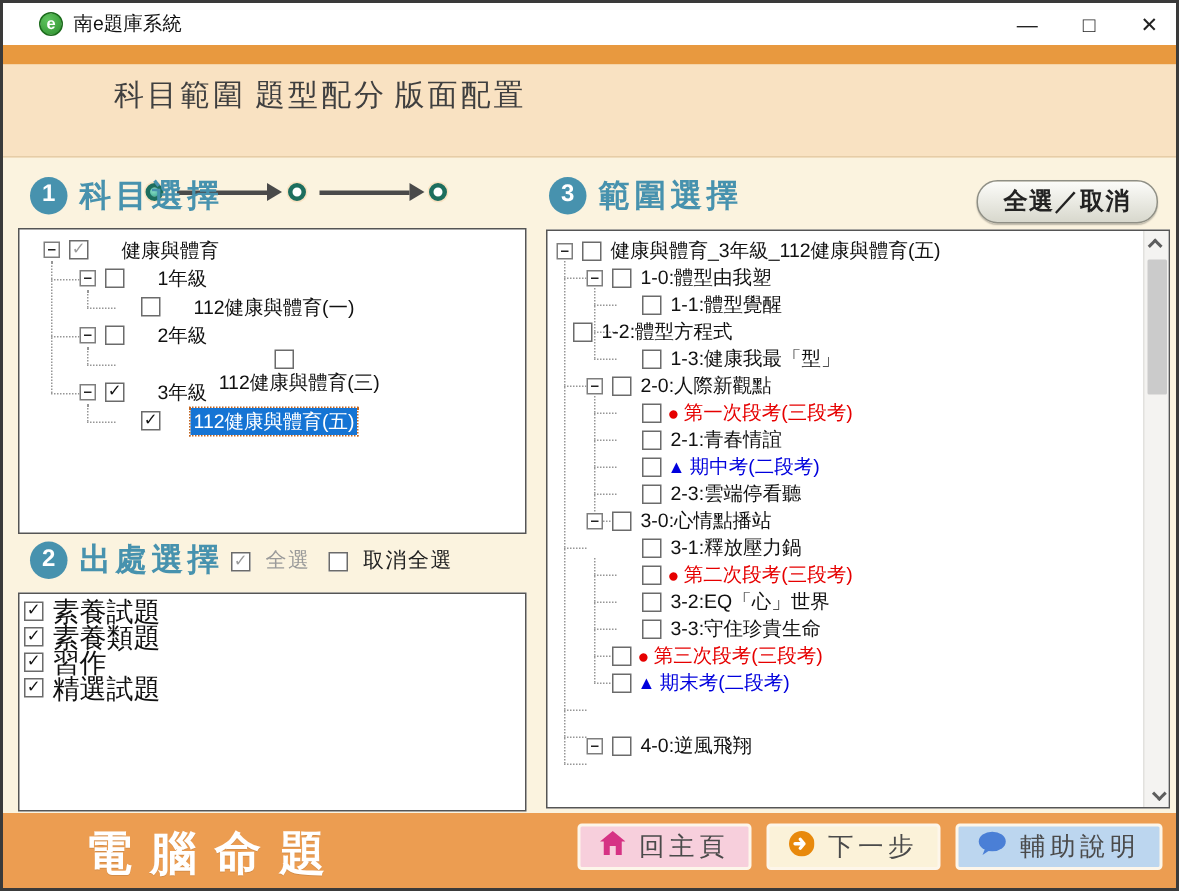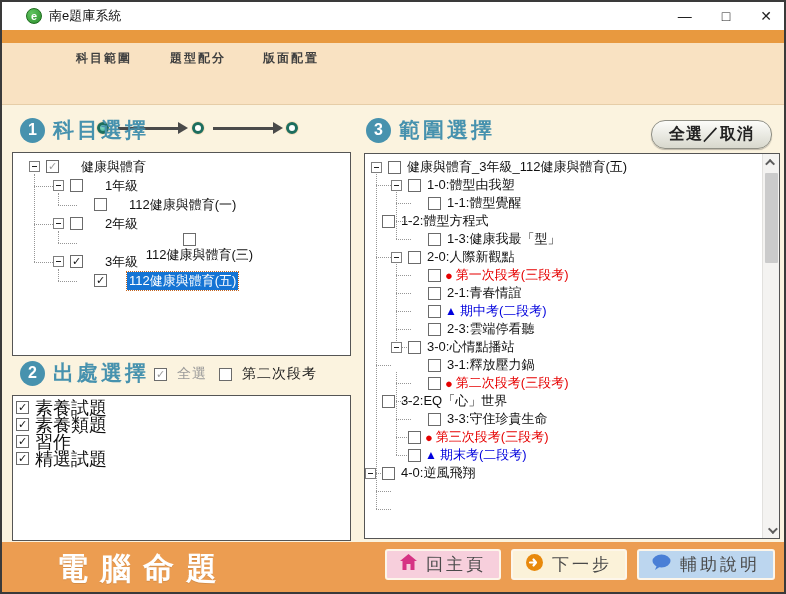--- a/index.html
+++ b/index.html
@@ -10,21 +10,21 @@
   .titlebar{position:absolute;left:0;top:0;width:100%;height:28px;background:#ffffff;display:flex;align-items:center;padding-left:24px;}
   .appicon{width:16px;height:16px;border-radius:50%;background:radial-gradient(circle at 35% 30%,#5fc45f,#2e8f2e);border:1px solid #1c6b1c;color:#fff;font-size:11px;font-weight:bold;display:flex;align-items:center;justify-content:center;margin-right:7px;}
   .apptitle{font-size:13px;color:#111;}
   .winctrls{position:absolute;right:12px;top:0;height:28px;display:flex;align-items:center;gap:30px;}
   .winctrls span{font-size:14px;color:#222;cursor:default;line-height:1;}
 
   .orange-strip{position:absolute;left:0;top:28px;width:100%;height:13px;background:#E8993F;}
 
   
   .steps{position:absolute;left:0;top:41px;width:100%;height:62px;background:#F9E2C2;border-bottom:1px solid #e6cda7;}
-  .steplabel{position:absolute;top:7px;font-size:12px;font-weight:bold;color:#3f3f3f;letter-spacing:2px;}
+  .steplabel{position:absolute;top:7px;font-size:20px;font-weight:normal;color:#3f3f3f;letter-spacing:2px;}
   .stepcircle{position:absolute;top:79px;width:12px;height:12px;border-radius:50%;border:3px solid #1d6e5e;background:#fff;box-shadow:0 0 0 1px #f9e2c2;}
   .stepcircle.active{background:radial-gradient(circle at 40% 35%,#8fe0c8,#35a68e);}
   .stepline{position:absolute;top:84px;height:3px;background:#4a4a4a;}
   .steparrow{position:absolute;top:79px;width:0;height:0;border-top:6px solid transparent;border-bottom:6px solid transparent;border-left:10px solid #4a4a4a;}
 
   
   .phead{position:absolute;display:flex;align-items:center;gap:8px;}
   .badge{width:25px;height:25px;border-radius:50%;background:#4792AE;color:#fff;font-size:16px;font-weight:bold;display:flex;align-items:center;justify-content:center;}
   .ptitle{font-size:21px;font-weight:bold;color:#4792AE;letter-spacing:3px;}
 
@@ -177,21 +177,21 @@
   <div class="phead" style="left:18px;top:357px;">
     <div class="badge">2</div>
     <div class="ptitle">出處選擇</div>
   </div>
   <div class="hcheck dim" style="position:absolute;left:152px;top:363px;text-align:center;">
     <span class="cb mix"></span>
     <span class="lab">全選</span>
   </div>
   <div class="hcheck" style="position:absolute;left:217px;top:363px;">
     <span class="cb"></span>
-    <span class="lab">第二次段考</span>
+    <span class="lab">取消全選</span>
   </div>
 
   <div class="box" style="left:10px;top:393px;width:339px;height:146px;padding-top:3px;">
     <div>
         <div class="lrow">
           <span class="cb on"></span>
           <span class="tlabel">素養試題</span>
         </div>
         <div class="lrow">
           <span class="cb on"></span>
@@ -285,21 +285,21 @@
           <span class="expslot"></span>
           <span class="cb"></span>
           <span class="tlabel">3-1:釋放壓力鍋</span>
         </div>
         <div class="trow" style="height: 18px; padding-left: 46px;">
           <span class="expslot"></span>
           <span class="cb"></span>
           <span class="mark circle">●</span>
           <span class="tlabel c-red">第二次段考(三段考)</span>
         </div>
-        <div class="trow" style="height: 18px; ">
+        <div class="trow" style="height: 18px; padding-left: 46px;">
           <span class="expslot"></span>
           <span class="cb"></span>
           <span class="tlabel">3-2:EQ「心」世界</span>
         </div>
         <div class="trow" style="height: 18px; padding-left: 46px;">
           <span class="expslot"></span>
           <span class="cb"></span>
           <span class="tlabel">3-3:守住珍貴生命</span>
         </div>
         <div class="trow" style="height: 18px; padding-left: 26px;">
@@ -307,21 +307,21 @@
           <span class="cb"></span>
           <span class="mark circle">●</span>
           <span class="tlabel c-red">第三次段考(三段考)</span>
         </div>
         <div class="trow" style="height: 18px; padding-left: 26px;">
           <span class="expslot"></span>
           <span class="cb"></span>
           <span class="mark triangle">▲</span>
           <span class="tlabel c-blue">期末考(二段考)</span>
         </div>
-        <div class="trow" style="height: 18px; ">
+        <div class="trow" style="height: 18px; padding-left: 26px; margin-top: 24px;">
           <span class="expslot">
             <span class="expbox"></span>
           </span>
           <span class="cb"></span>
           <span class="tlabel">4-0:逆風飛翔</span>
         </div>
         <div class="vguide" style="left: 11px; top: 20px; height: 335px;"></div>
         <div class="vguide" style="left: 31px; top: 38px; height: 47px;"></div>
         <div class="hstub" style="left: 11px; top: 31px; width: 15px;"></div>
         <div class="hstub" style="left: 31px; top: 49px; width: 15px;"></div>

